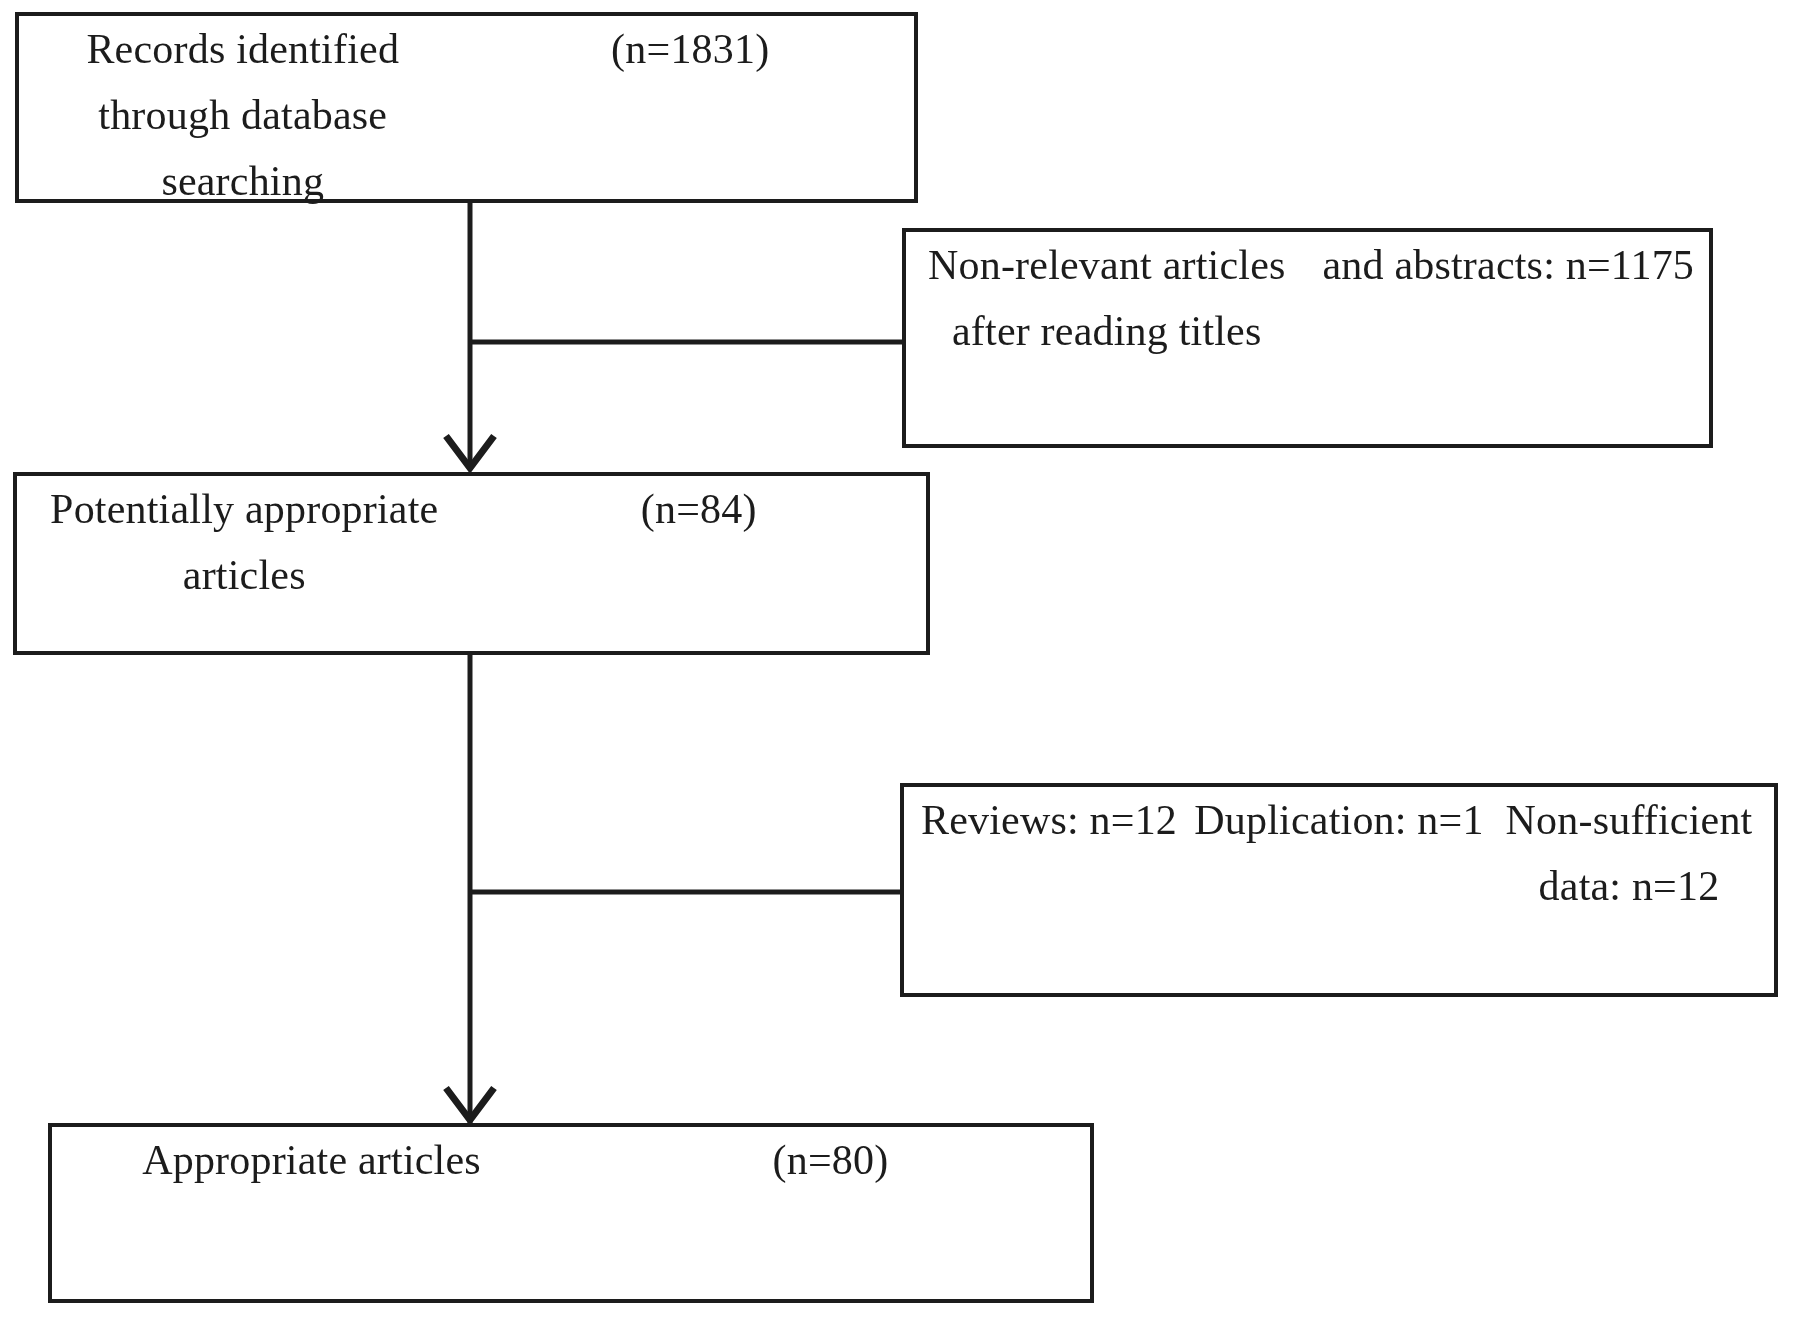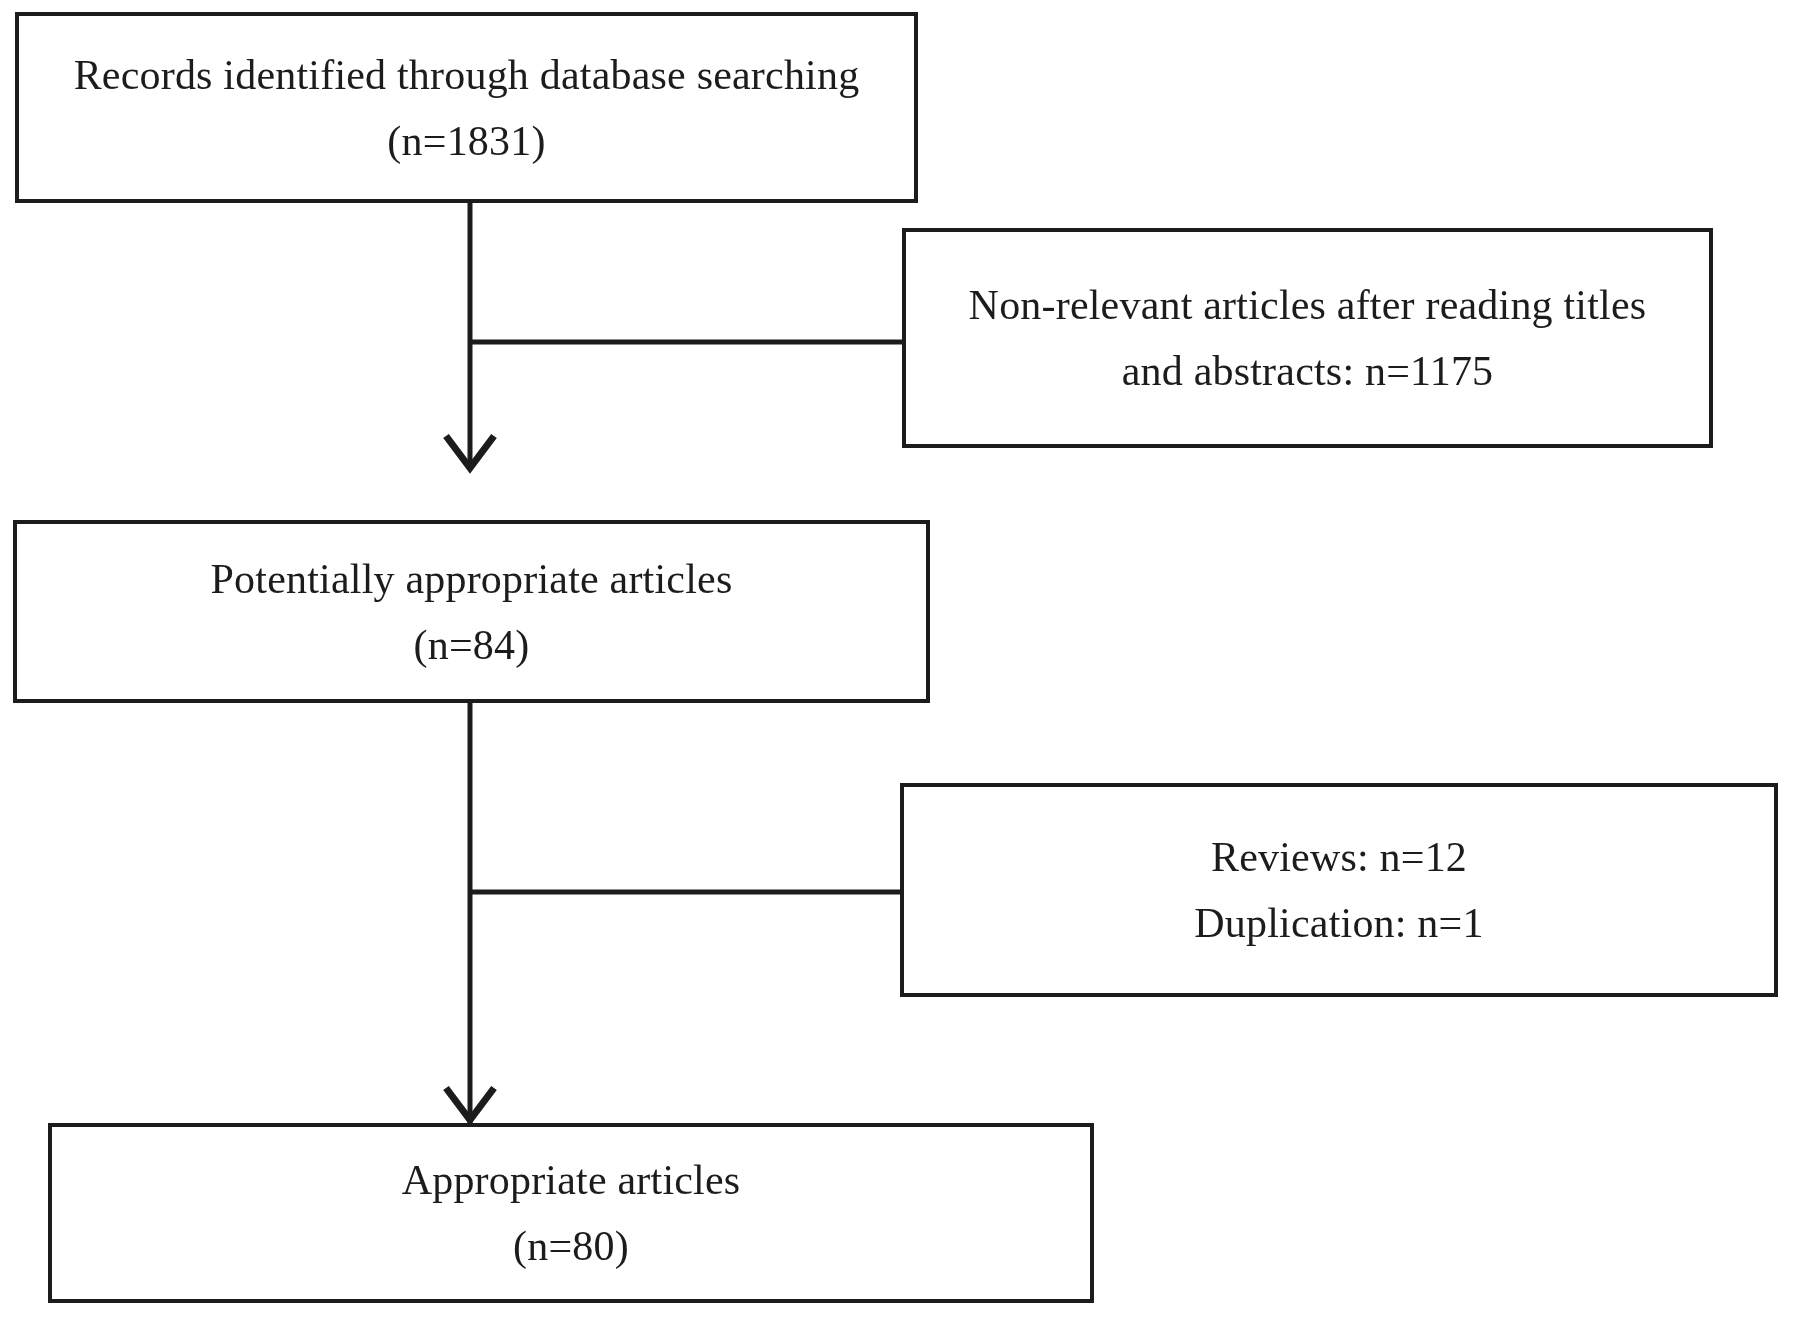--- a/index.html
+++ b/index.html
@@ -26,31 +26,31 @@
     height: 1322px;
     z-index: 0;
   }
   .box {
     position: absolute;
     z-index: 1;
     border: 4px solid var(--border);
     background: var(--bg);
     color: var(--text);
     display: flex;
-    flex-direction: column;
+    flex-direction: row;
     justify-content: center;
     align-items: flex-start;
     text-align: center;
     font-size: 42px;
     line-height: 66px;
     letter-spacing: 0.2px;
   }
   .box-records        { left: 15px;  top: 12px;   width: 903px; height: 191px; }
   .box-nonrelevant    { left: 902px; top: 228px;  width: 811px; height: 220px; }
-  .box-potential      { left: 13px;  top: 472px;  width: 917px; height: 183px; margin-top: 48px; }
+  .box-potential      { left: 13px;  top: 472px;  width: 917px; height: 183px; }
   .box-excluded       { left: 900px; top: 783px;  width: 878px; height: 214px; }
   .box-appropriate    { left: 20px;  top: 1123px; width: 1046px; height: 180px; margin-left: 28px; }
   .line-text { width: 100%; }
 </style>
 </head>
 <body>
 
 <div class="canvas">
 
   <svg class="connectors" viewBox="0 0 1795 1322" xmlns="http://www.w3.org/2000/svg">
@@ -77,20 +77,21 @@
   </div>
 
   <div class="box box-potential">
     <div class="line-text">Potentially appropriate articles</div>
     <div class="line-text">(n=84)</div>
   </div>
 
   <div class="box box-excluded">
     <div class="line-text">Reviews: n=12</div>
     <div class="line-text">Duplication: n=1</div>
+    <div class="line-text">Non-sufficient data: n=12</div>
   </div>
 
   <div class="box box-appropriate">
     <div class="line-text">Appropriate articles</div>
     <div class="line-text">(n=80)</div>
   </div>
 
 </div>
 
 </body></html>

